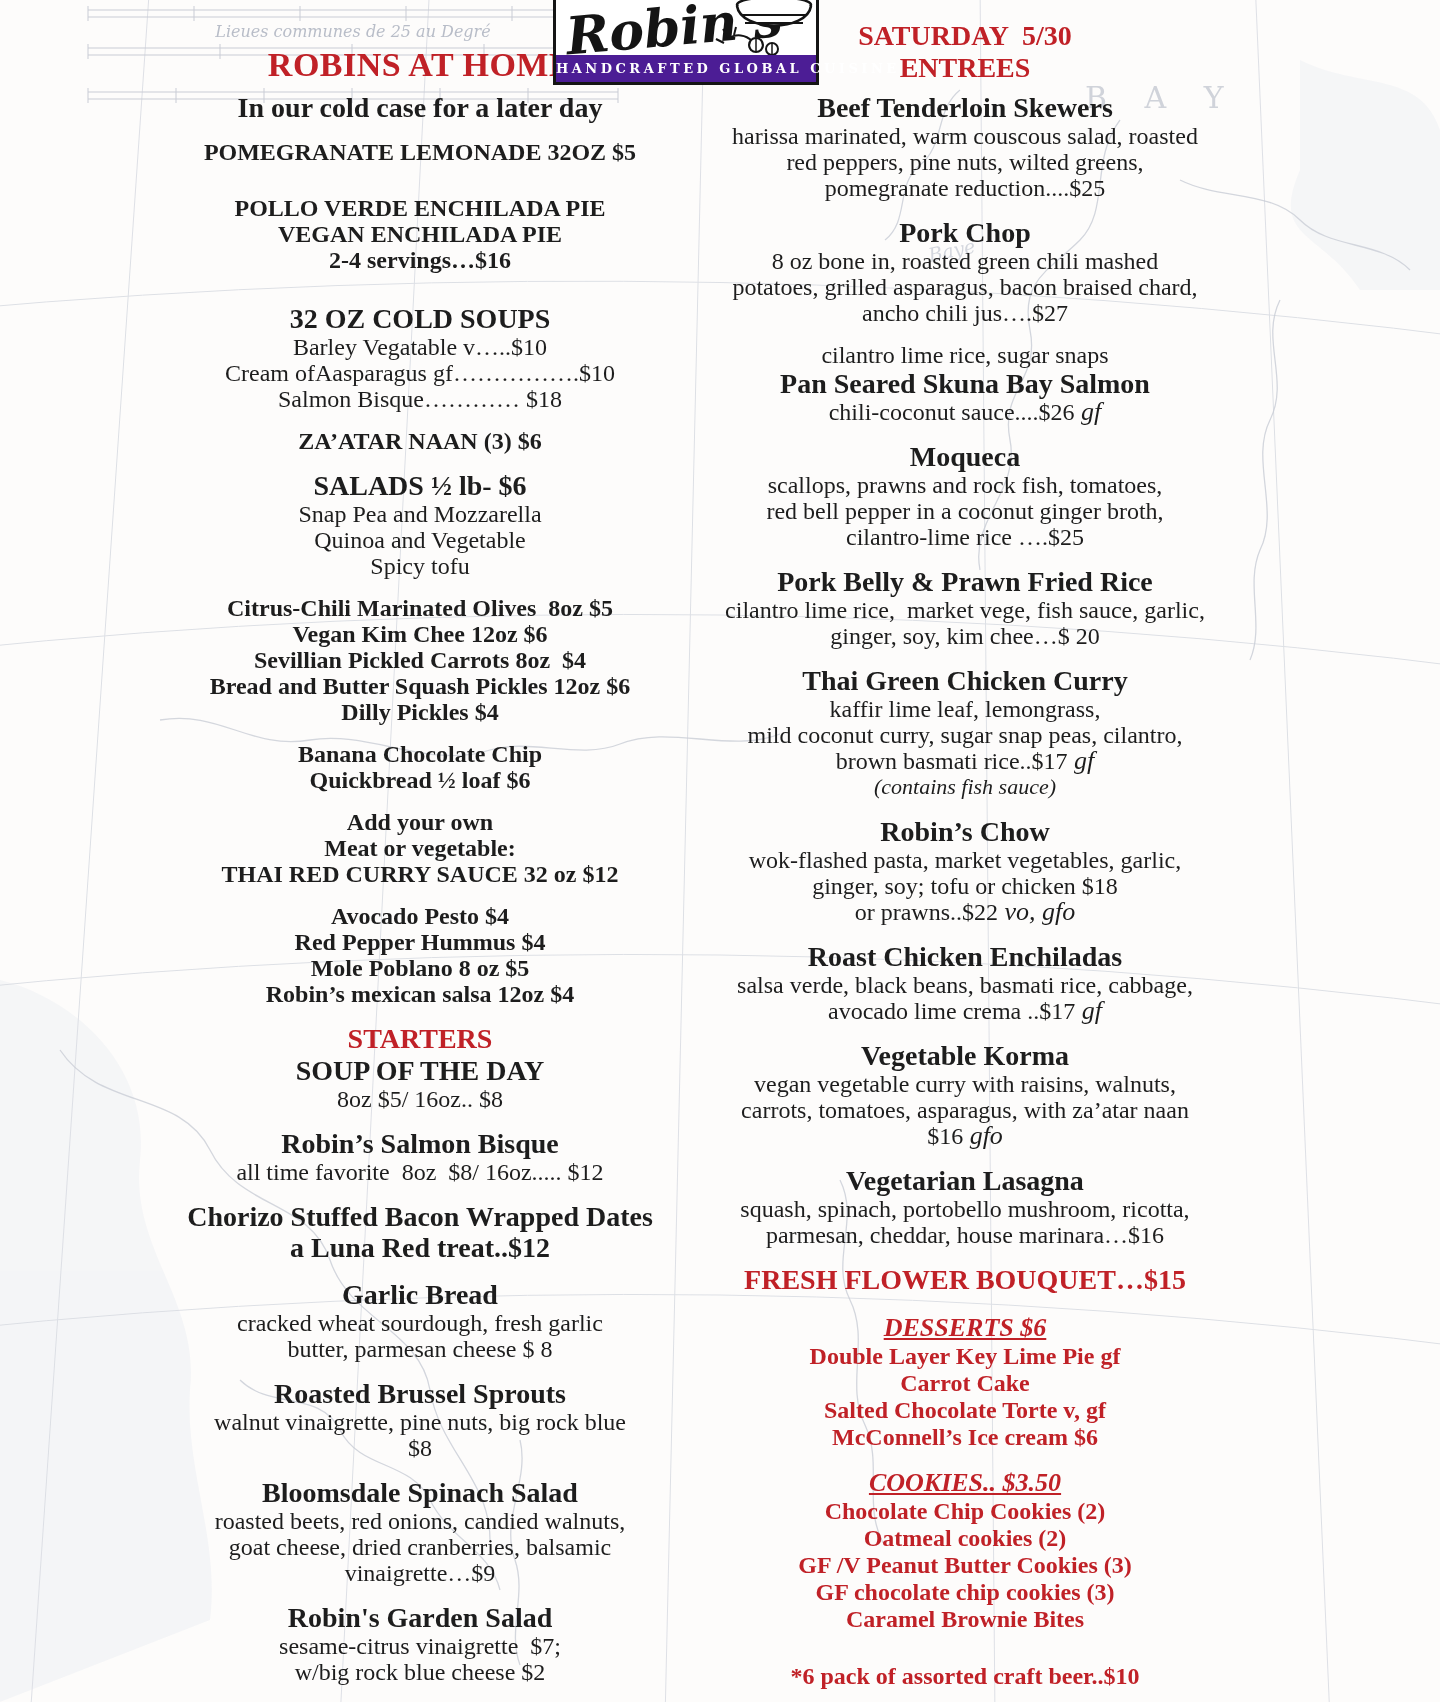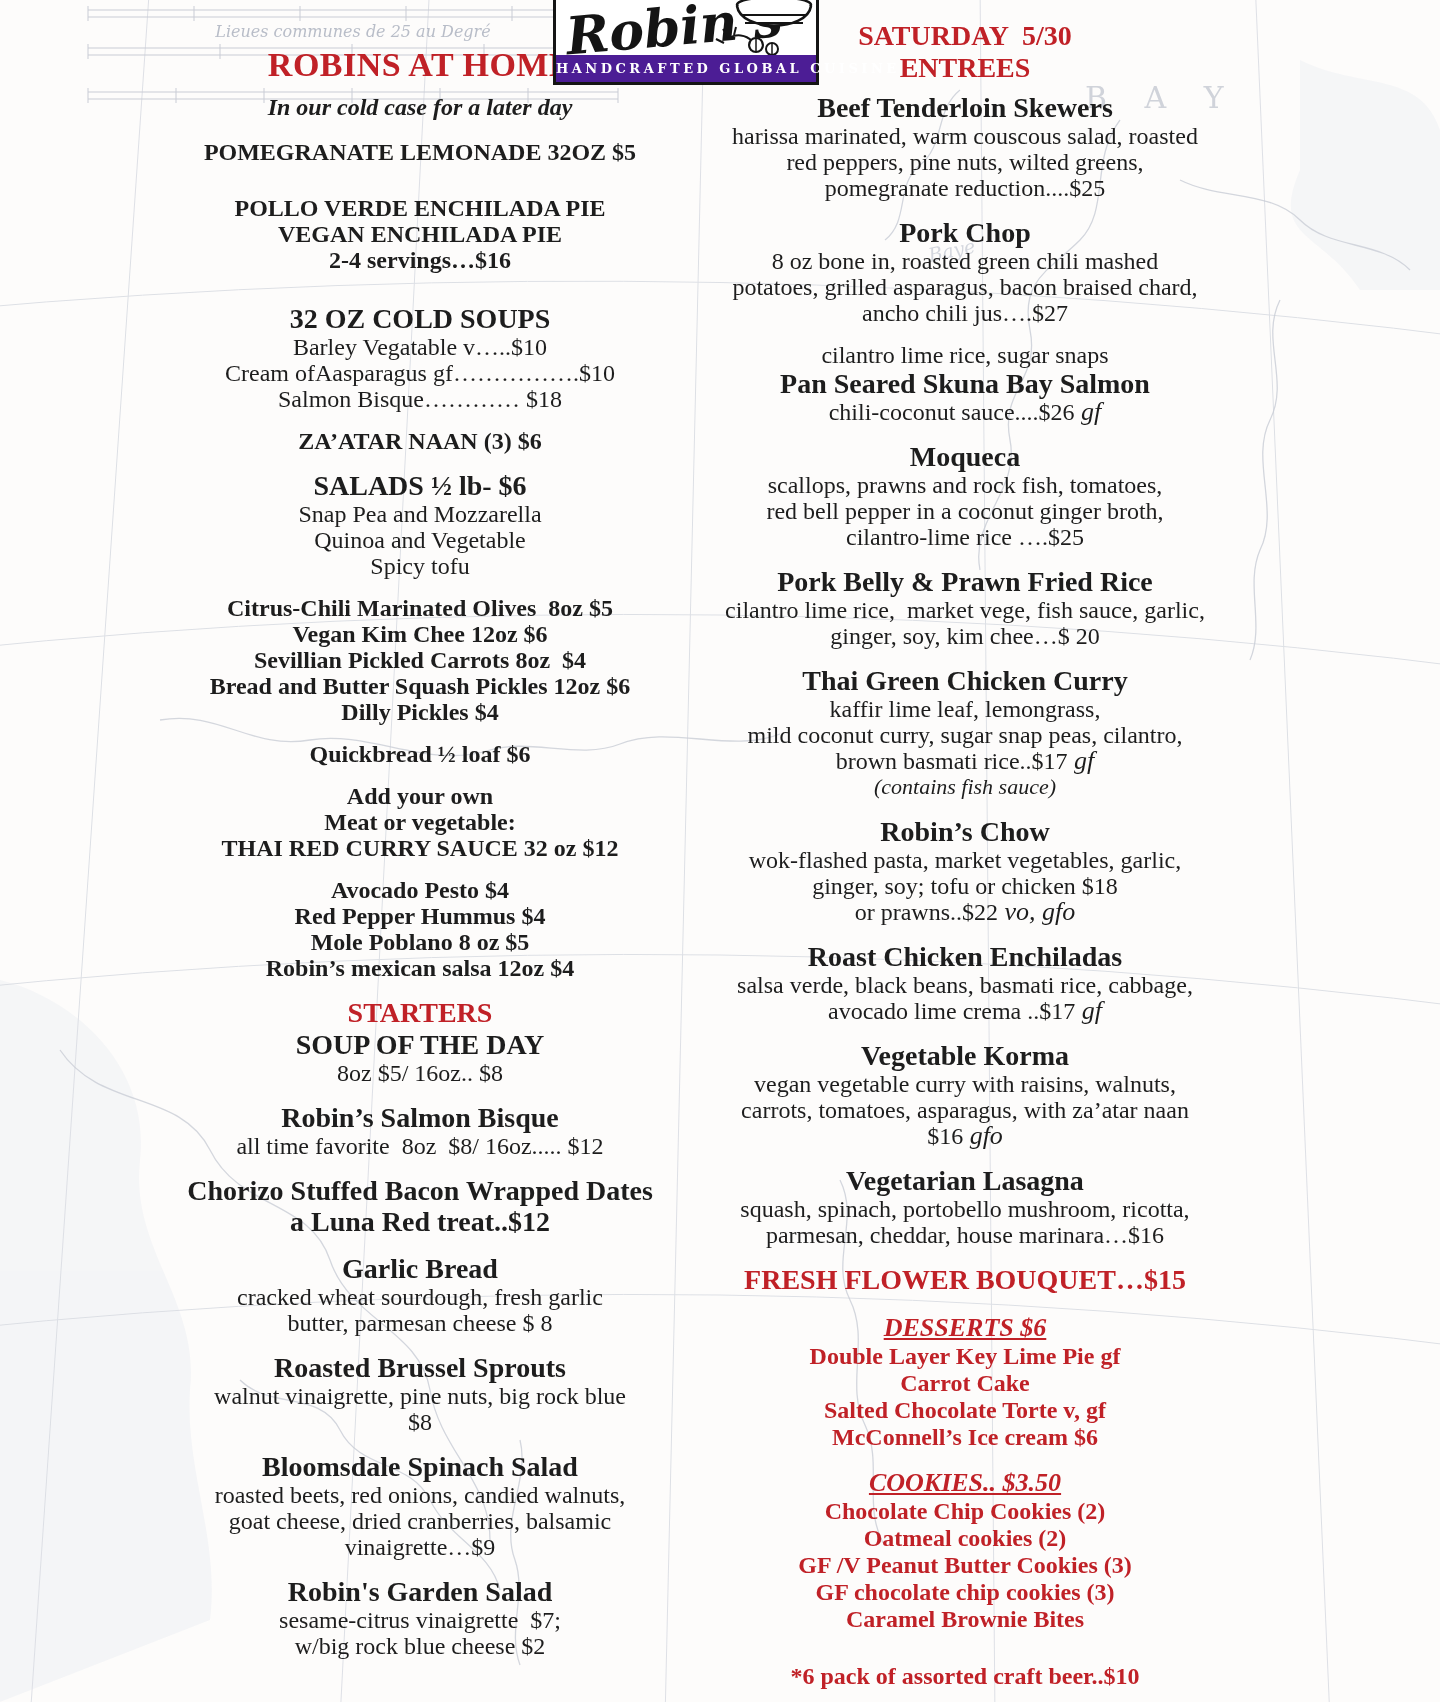--- a/index.html
+++ b/index.html
@@ -16,21 +16,21 @@
   .col-right{ left:655px; top:20px; width:620px; }
   .blk{ margin-bottom:16px; }
   .gap-sm{ margin-bottom:8px; }
   .gap-lg{ margin-bottom:30px; }
   .line{ white-space:pre-wrap; }
   .ln-body{ font-size:24px; line-height:26px; }
   .ln-head{ font-size:28px; line-height:31px; font-weight:bold; }
   .ln-head2{ font-size:24px; line-height:26px; font-weight:bold; }
   .ln-red-title{ font-size:34px; line-height:38px; font-weight:bold; color:var(--red); letter-spacing:.5px; }
   .ln-red-head{ font-size:28px; line-height:32px; font-weight:bold; color:var(--red); }
-  .ln-ital-head{ font-size:24px; line-height:31px; font-weight:bold; font-style:italic; }
+  .ln-ital-head{ font-size:28px; line-height:31px; font-weight:bold; }
   .ln-note{ font-size:22px; line-height:26px; font-style:italic; }
   .ln-red-und{ font-size:26px; line-height:31px; font-weight:bold; font-style:italic; color:var(--red); text-decoration:underline; }
   .ln-red-item{ font-size:24px; line-height:27px; font-weight:bold; color:var(--red); }
   .tag{ font-style:italic; font-weight:normal; font-size:26px; }
   .logo{
     position:absolute; left:553px; top:-14px; width:266px; height:99px; z-index:3;
     background:#ffffff; border:3px solid #151515; box-sizing:border-box;
   }
   .logo-art{ height:66px; overflow:hidden; }
   .logo-bar{
@@ -160,20 +160,21 @@
       <div class="line ln-body"><span>Spicy tofu</span></div>
     </div>
     <div class="blk">
       <div class="line ln-head2"><span>Citrus-Chili Marinated Olives  8oz $5</span></div>
       <div class="line ln-head2"><span>Vegan Kim Chee 12oz $6</span></div>
       <div class="line ln-head2"><span>Sevillian Pickled Carrots 8oz  $4</span></div>
       <div class="line ln-head2"><span>Bread and Butter Squash Pickles 12oz $6</span></div>
       <div class="line ln-head2"><span>Dilly Pickles $4</span></div>
     </div>
     <div class="blk">
+      <div class="line ln-head2"><span>Banana Chocolate Chip</span></div>
       <div class="line ln-head2"><span>Quickbread ½ loaf $6</span></div>
     </div>
     <div class="blk">
       <div class="line ln-head2"><span>Add your own</span></div>
       <div class="line ln-head2"><span>Meat or vegetable:</span></div>
       <div class="line ln-head2"><span>THAI RED CURRY SAUCE 32 oz $12</span></div>
     </div>
     <div class="blk">
       <div class="line ln-head2"><span>Avocado Pesto $4</span></div>
       <div class="line ln-head2"><span>Red Pepper Hummus $4</span></div>

